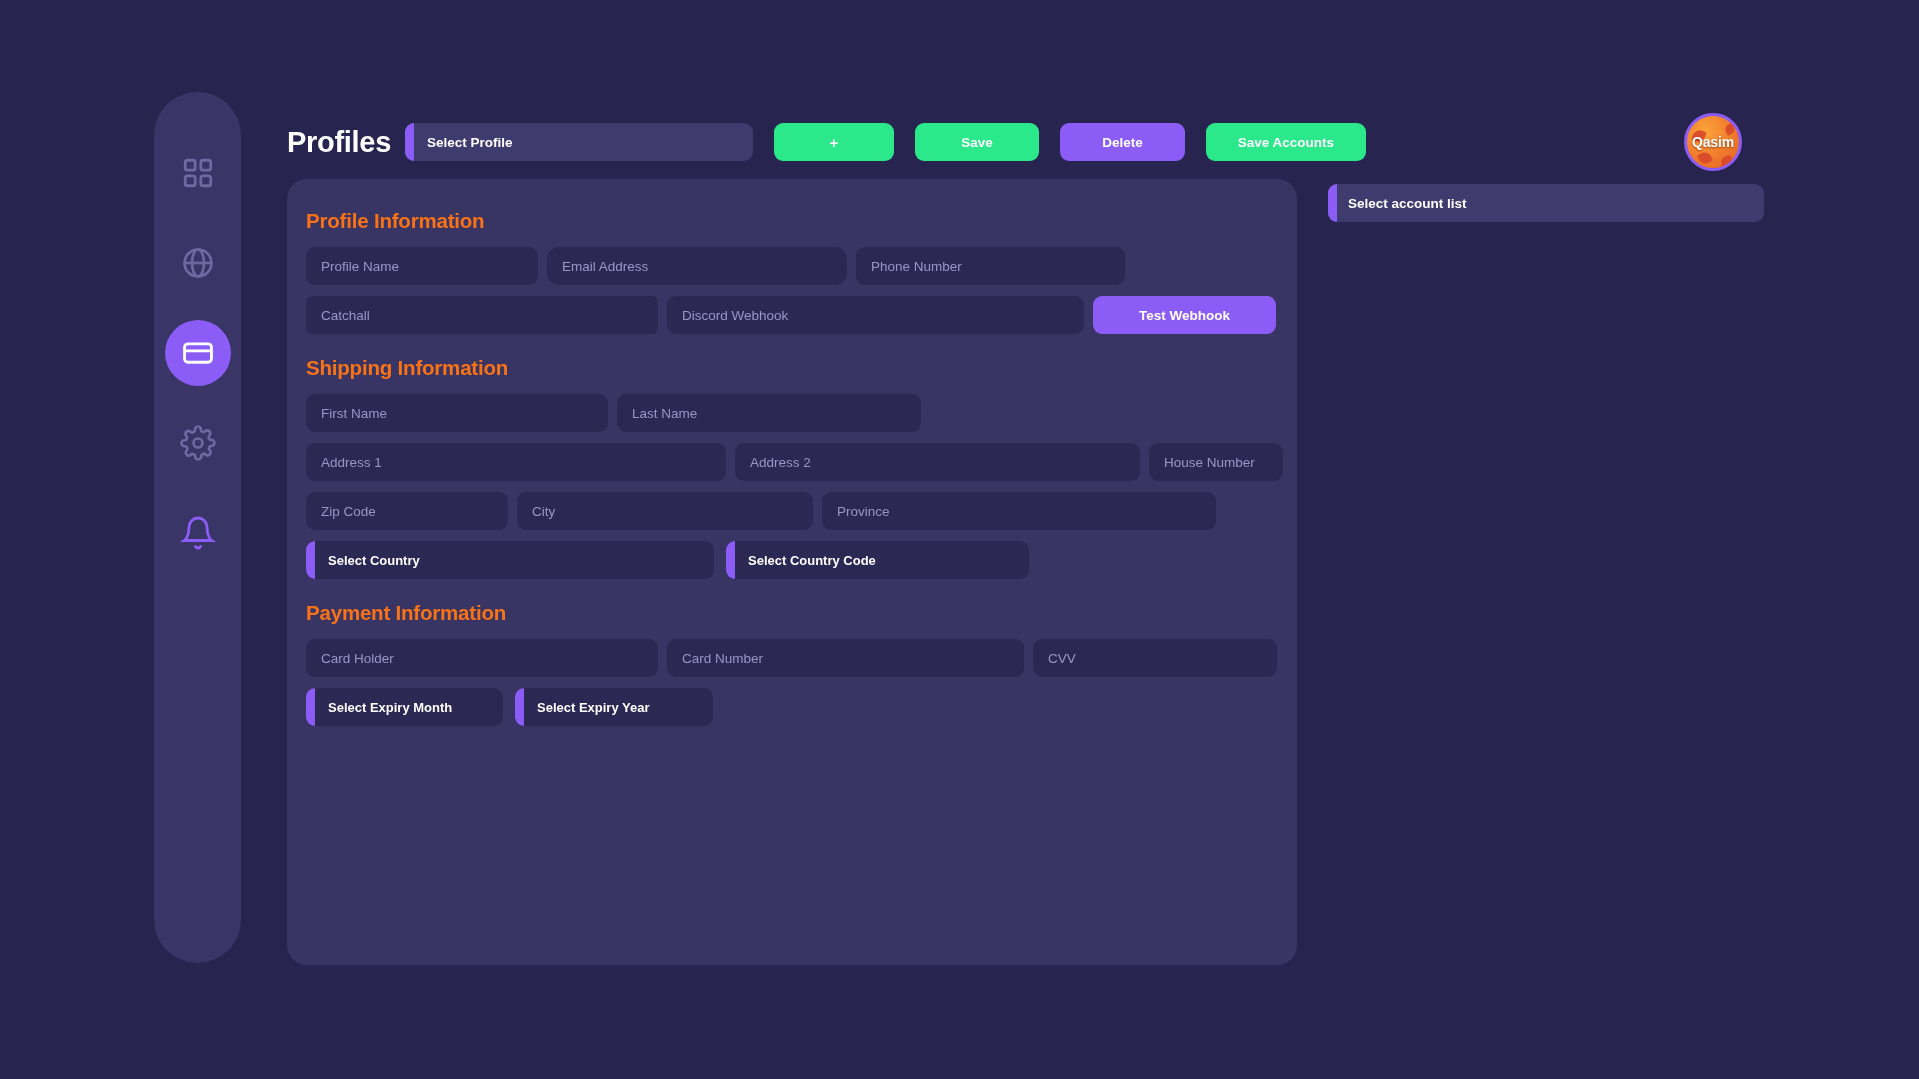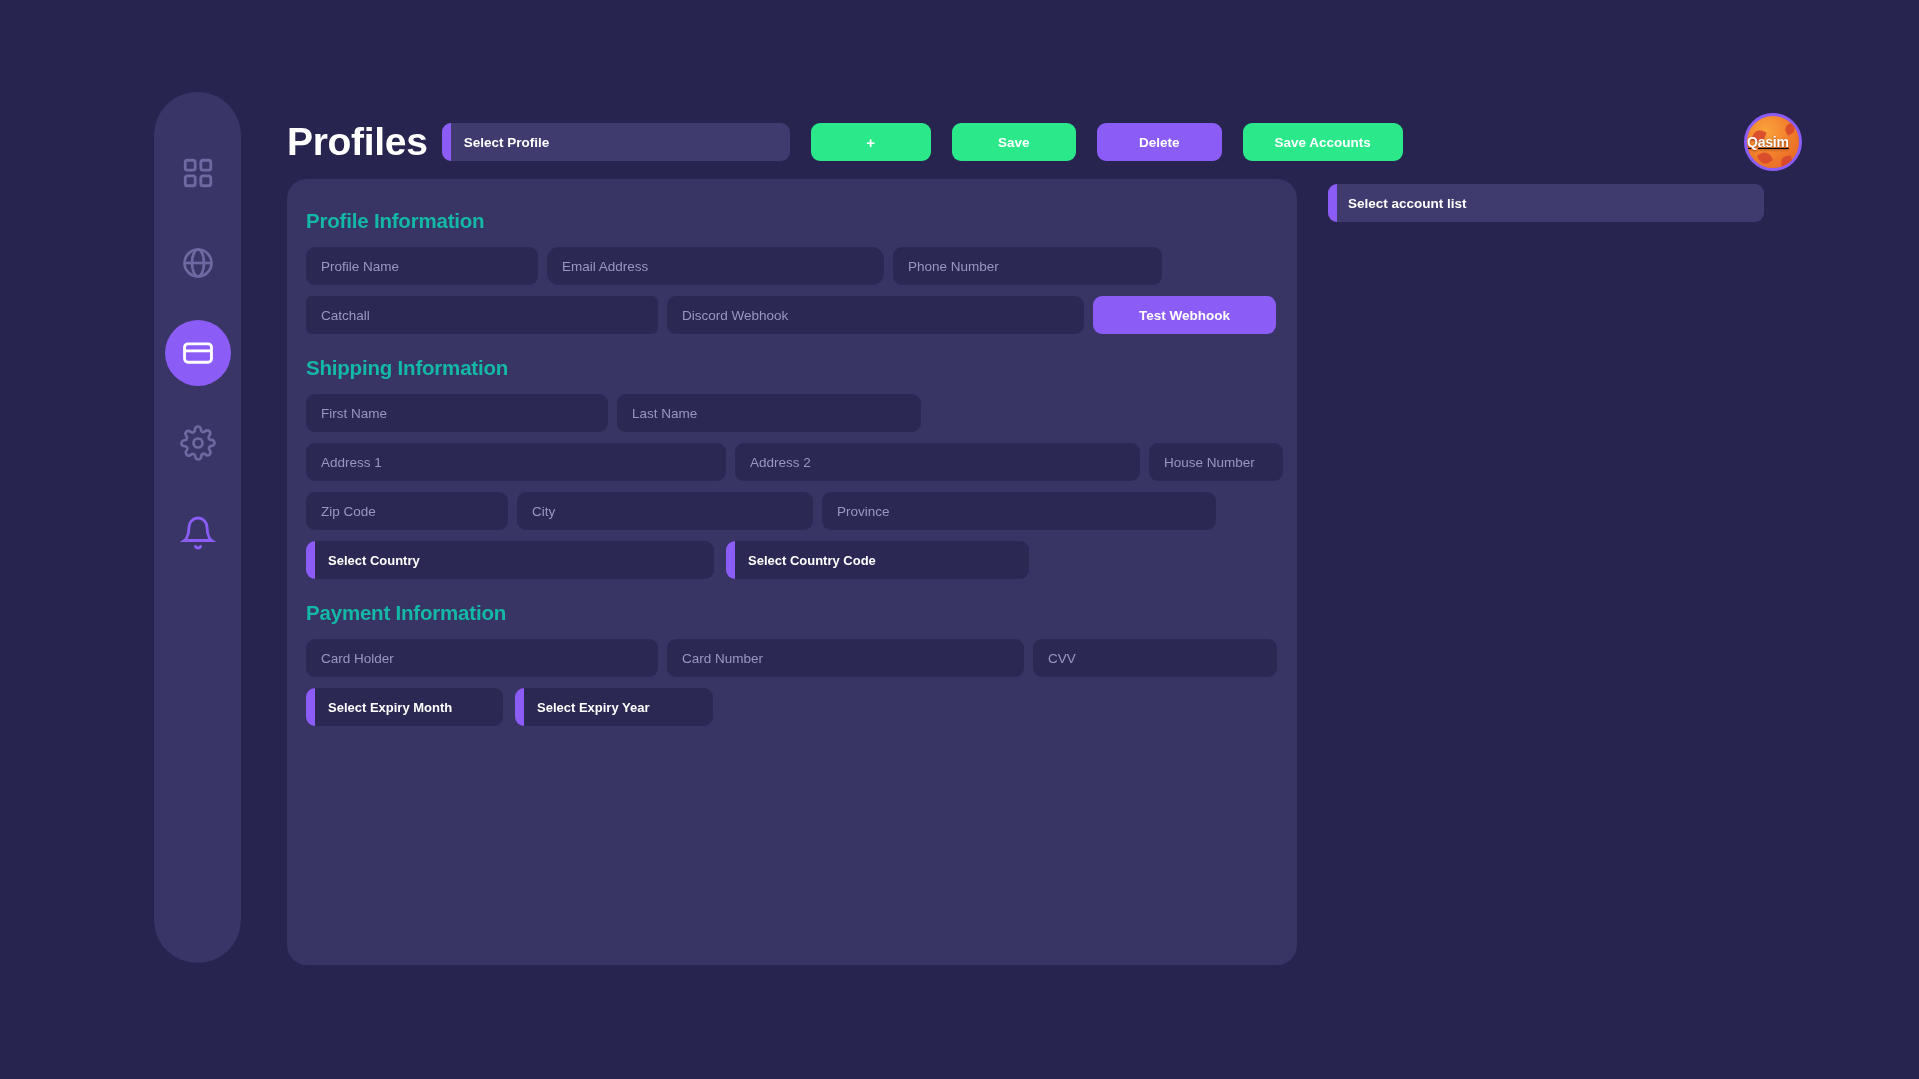--- a/index.html
+++ b/index.html
@@ -49,21 +49,21 @@
   
   #header {
     position: absolute;
     left: 287px;
     top: 118px;
     height: 48px;
     display: flex;
     align-items: center;
   }
   #page-title {
-    font-size: 39px;
+    font-size: 29px;
     font-weight: bold;
     color: #FFFFFF;
     letter-spacing: -0.3px;
     margin-right: 14px;
     white-space: nowrap;
   }
 
   
   .select-ctl {
     position: relative;
@@ -114,33 +114,33 @@
   .btn-green { background: #2BE98A; }
   .btn-purple { background: #8B5CF6; }
   #btn-add   { width: 120px; font-size: 15px; }
   #btn-save  { width: 124px; }
   #btn-delete{ width: 125px; }
   #btn-save-accounts { width: 160px; }
 
   
   #avatar {
     position: absolute;
-    left: 1744px;
+    left: 1684px;
     top: 113px;
     width: 58px;
     height: 58px;
     border-radius: 50%;
     border: 3px solid #8B5CF6;
     box-sizing: border-box;
     background:
        radial-gradient(circle at 35% 30%, #FBA43C 0%, #F07A2B 55%, #E0621F 100%);
     overflow: hidden;
     display: flex;
     align-items: center;
-    text-decoration: underline;
+    justify-content: center;
   }
   #avatar .leaf {
     position: absolute;
     width: 12px; height: 12px;
     background: #D6442B;
     border-radius: 60% 10% 60% 10%;
     opacity: .85;
   }
   #avatar .l1 { left: 6px;  top: 14px; transform: rotate(20deg); }
   #avatar .l2 { left: 38px; top: 8px;  transform: rotate(-30deg); width: 10px; height: 10px;}
@@ -175,21 +175,21 @@
     width: 1010px;
     height: 786px;
     background: #383464;
     border-radius: 20px;
     box-sizing: border-box;
     padding: 30px 0 0 19px;
   }
   .section-title {
     font-size: 20.5px;
     font-weight: bold;
-    color: #14b8a6;
+    color: #f97316;
     margin: 0 0 14px 0;
     letter-spacing: -0.2px;
   }
   #shipping-title { margin-top: 22px; }
   #payment-title  { margin-top: 22px; }
 
   .field-row {
     display: flex;
     margin-bottom: 11px;
   }
@@ -308,21 +308,21 @@
 <div id="account-list-select" class="select-ctl">
   <span class="sel-label">Select account list</span>
 </div>
 
 <div id="main-card">
 
   <h2 class="section-title">Profile Information</h2>
 
   <div class="field-row">
     <input class="txt-field" style="width: 232px;" placeholder="Profile Name">
-    <input class="txt-field" style="width: 337px; border-radius: 12px;" placeholder="Email Address">
+    <input class="txt-field" style="width: 300px; border-radius: 12px;" placeholder="Email Address">
     <input class="txt-field" style="width: 269px;" placeholder="Phone Number">
   </div>
 
   <div class="field-row">
     <input class="txt-field" style="width: 352px; border-radius: 6px;" placeholder="Catchall">
     <input class="txt-field" style="width: 417px;" placeholder="Discord Webhook">
     <button id="btn-test-webhook">Test Webhook</button>
   </div>
 
   <h2 id="shipping-title" class="section-title">Shipping Information</h2>

